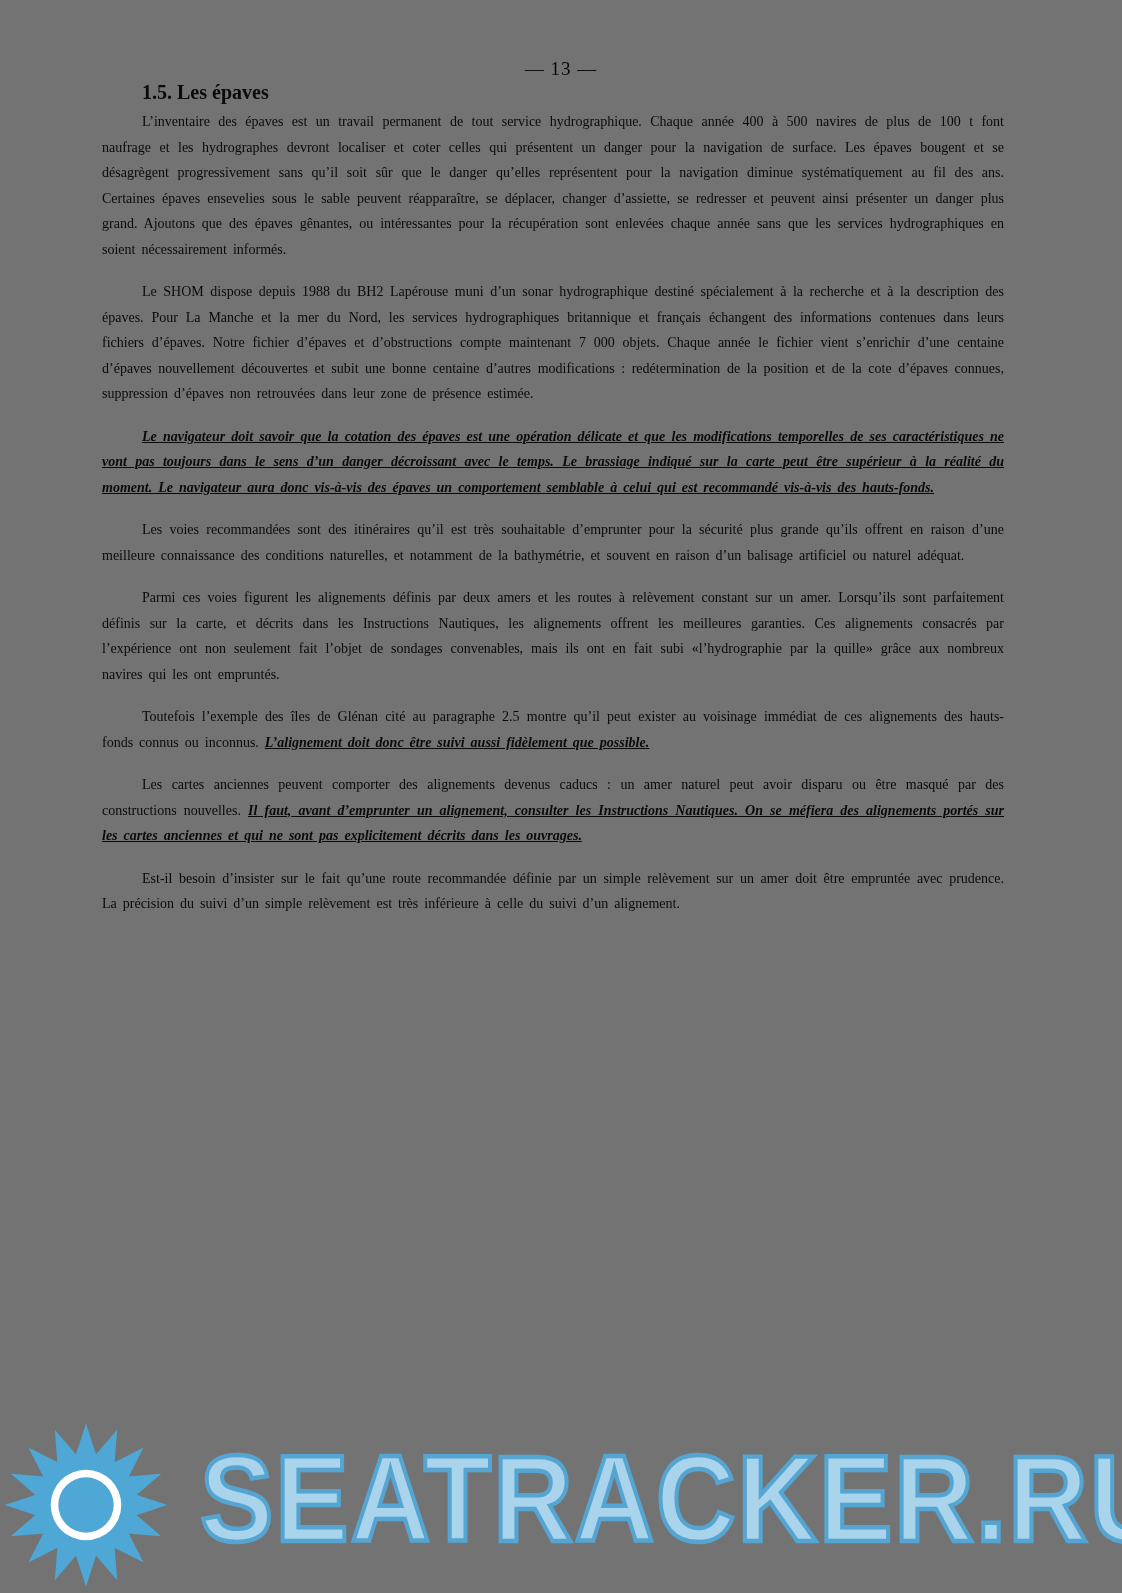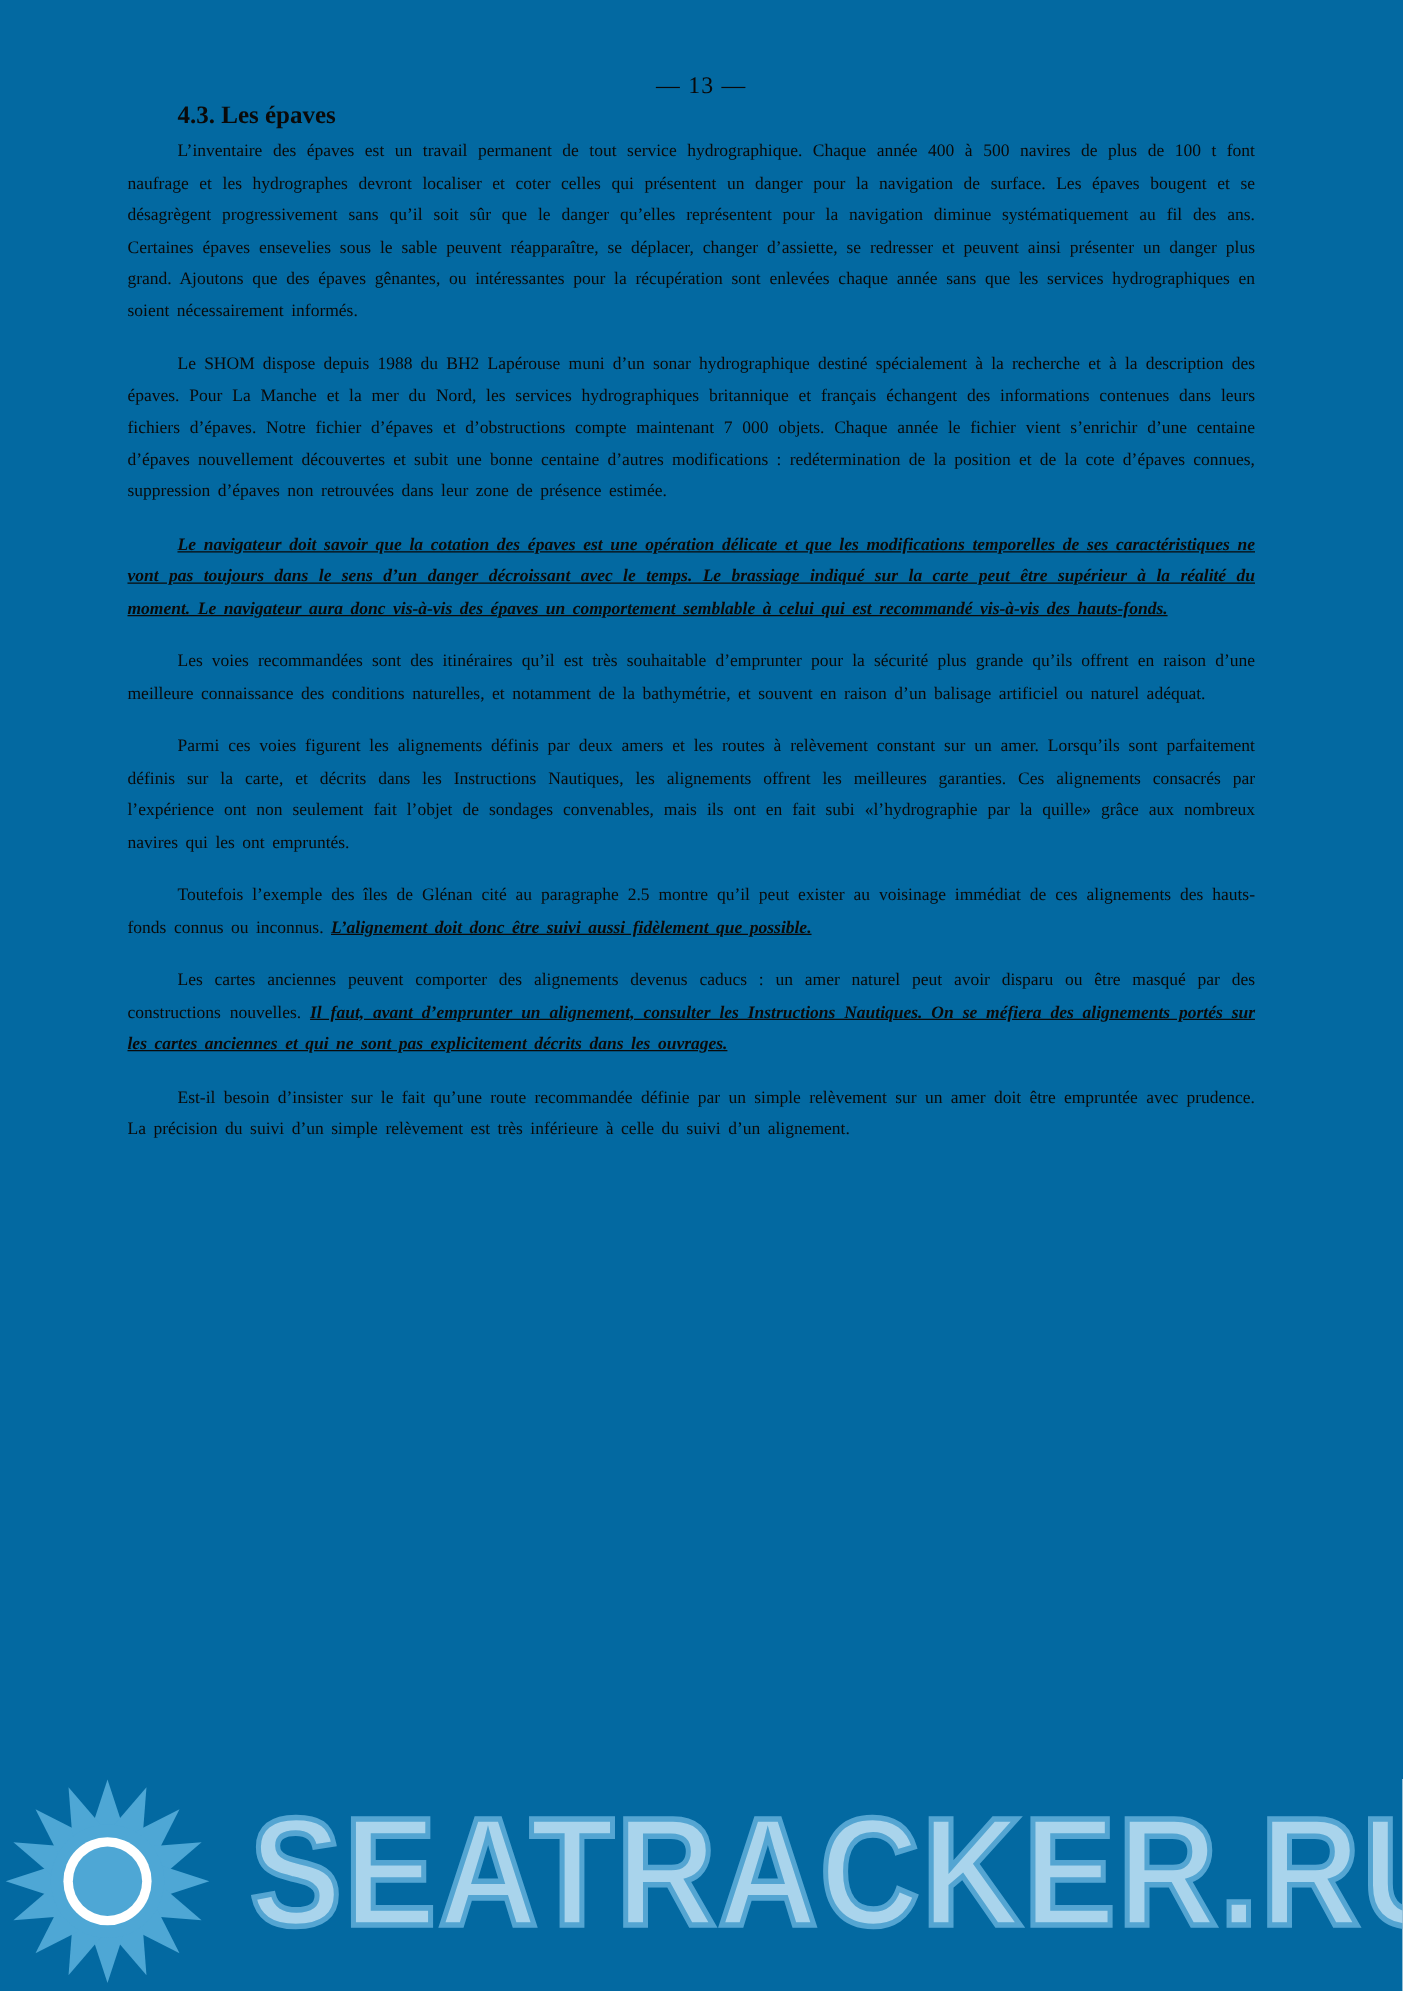--- a/index.html
+++ b/index.html
@@ -1,20 +1,20 @@
 <!DOCTYPE html>
 <html><head>
 <meta charset="utf-8">
 <style>
   html, body { margin: 0; padding: 0; background: #ffffff; }
   .page {
     position: relative;
     width: 1122px;
     height: 1593px;
-    background: #0369a1;
+    background: #737373;
     font-family: "Liberation Serif", "DejaVu Serif", serif;
     color: #0a0a0a;
     overflow: hidden;
   }
   .page-number {
     text-align: center;
     padding-top: 58px;
     font-size: 19px;
     letter-spacing: 1px;
   }
@@ -64,21 +64,21 @@
 </style>
 </head>
 <body>
 
 <div class="page">
 
   <div class="page-number">— 13 —</div>
 
   <div class="content">
 
-    <h2 class="heading h24">4.3. Les épaves</h2>
+    <h2 class="heading h24">1.5. Les épaves</h2>
 
     <p class="para"><span>L’inventaire des épaves est un travail permanent de tout service hydrographique. Chaque année 400 à 500 navires de plus de 100 t font naufrage et les hydrographes devront localiser et coter celles qui présentent un danger pour la navigation de surface. Les épaves bougent et se désagrègent progressivement sans qu’il soit sûr que le danger qu’elles représentent pour la navigation diminue systématiquement au fil des ans. Certaines épaves ensevelies sous le sable peuvent réapparaître, se déplacer, changer d’assiette, se redresser et peuvent ainsi présenter un danger plus grand. Ajoutons que des épaves gênantes, ou intéressantes pour la récupération sont enlevées chaque année sans que les services hydrographiques en soient nécessairement informés.</span></p>
 
     <p class="para"><span>Le SHOM dispose depuis 1988 du BH2 </span><span class="i">Lapérouse</span><span> muni d’un sonar hydrographique destiné spécialement à la recherche et à la description des épaves. Pour La Manche et la mer du Nord, les services hydrographiques britannique et français échangent des informations contenues dans leurs fichiers d’épaves. Notre fichier d’épaves et d’obstructions compte maintenant 7 000 objets. Chaque année le fichier vient s’enrichir d’une centaine d’épaves nouvellement découvertes et subit une bonne centaine d’autres modifications : redétermination de la position et de la cote d’épaves connues, suppression d’épaves non retrouvées dans leur zone de présence estimée.</span></p>
 
     <p class="para bi"><span>Le navigateur doit savoir que la cotation des épaves est une opération délicate et que les modifications temporelles de ses caractéristiques ne vont pas toujours dans le sens d’un danger décroissant avec le temps. Le brassiage indiqué sur la carte peut être supérieur à la réalité du moment. Le navigateur aura donc vis-à-vis des épaves un comportement semblable à celui qui est recommandé vis-à-vis des hauts-fonds.</span></p>
 
 
     <p class="para"><span>Les voies recommandées sont des itinéraires qu’il est très souhaitable d’emprunter pour la sécurité plus grande qu’ils offrent en raison d’une meilleure connaissance des conditions naturelles, et notamment de la bathymétrie, et souvent en raison d’un balisage artificiel ou naturel adéquat.</span></p>
 

